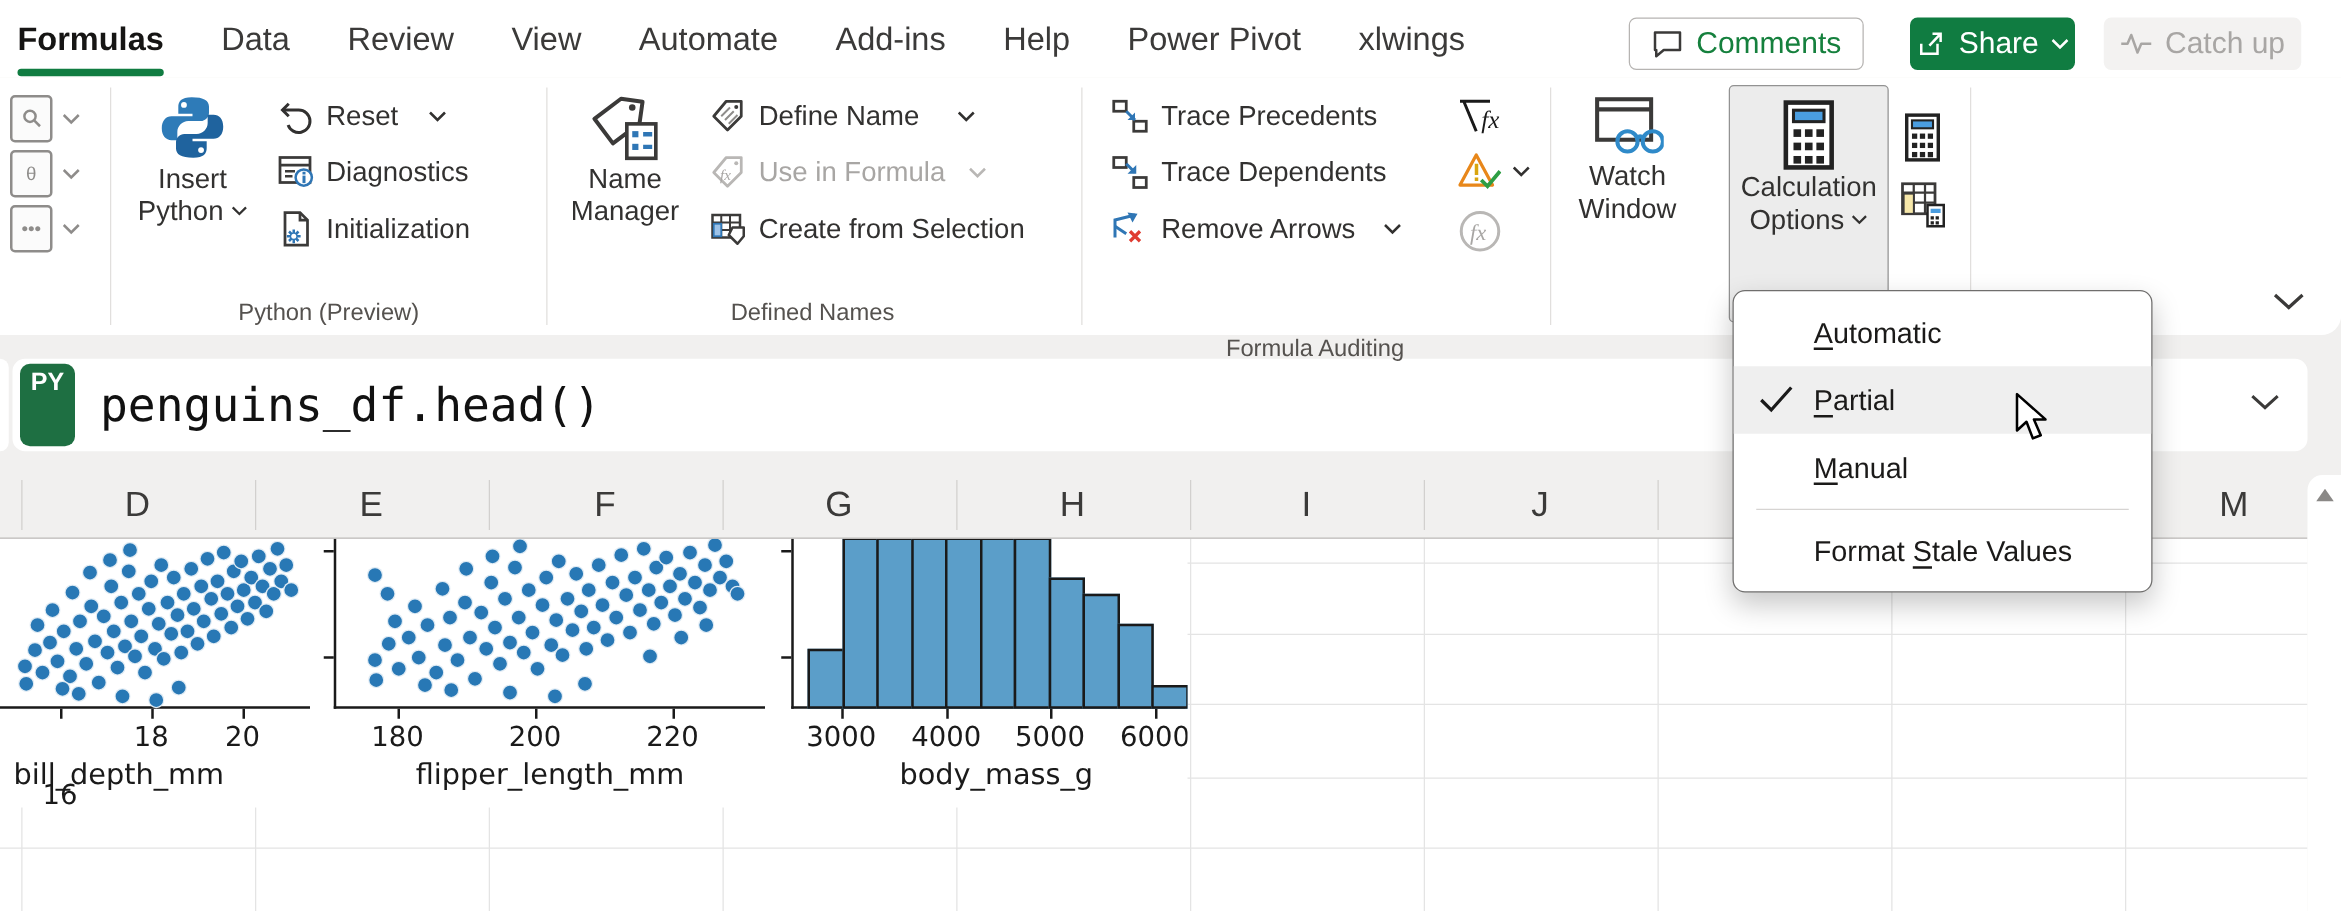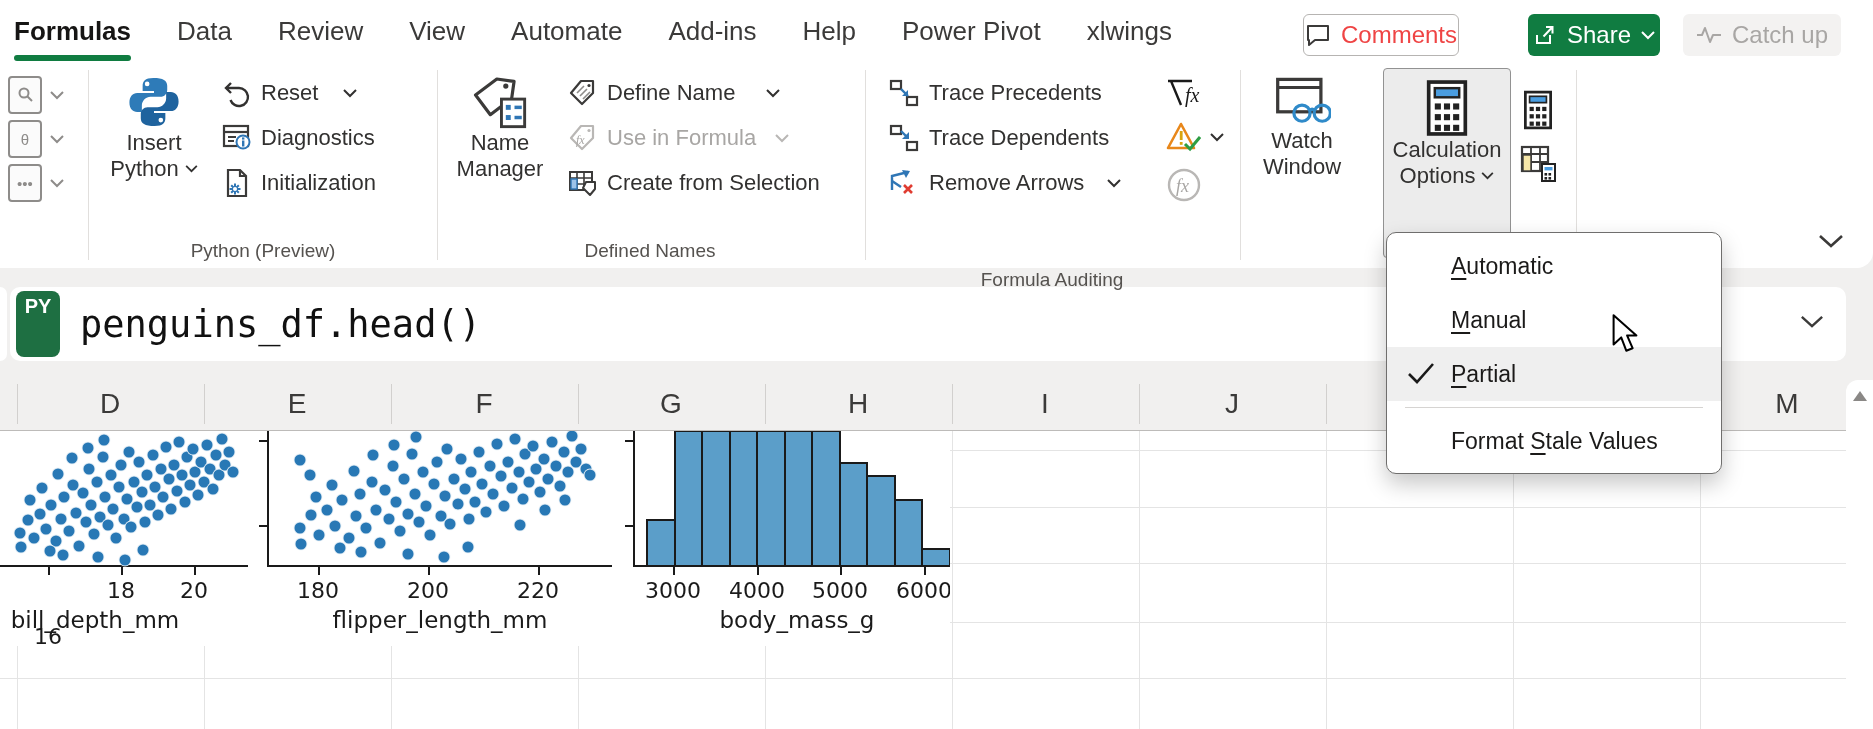--- a/index.html
+++ b/index.html
@@ -7,21 +7,21 @@
          font-family:"Liberation Sans",sans-serif;-webkit-font-smoothing:antialiased;}
   .abs{position:absolute;}
 
   
   .topbar{left:0;top:0;width:1873px;height:62px;background:#fff;z-index:30;}
   .tabs{left:14px;top:0;height:62px;display:flex;align-items:center;gap:46px;}
   .tab{font-size:26px;color:#3b3a39;position:relative;white-space:nowrap;cursor:default;}
   .tab.active{font-weight:700;color:#161514;}
   .tab.active::after{content:"";position:absolute;left:0;right:0;bottom:-14px;height:6px;border-radius:3px;background:#107C41;}
   .tb-btn{height:42px;top:14px;border-radius:6px;display:flex;align-items:center;justify-content:center;gap:10px;font-size:24px;box-sizing:border-box;}
-  .btn-comments{left:1303px;width:156px;background:#fff;border:1.5px solid #b6b4b2;color:#ef4444;}
+  .btn-comments{left:1303px;width:188px;background:#fff;border:1.5px solid #b6b4b2;color:#15803d;}
   .btn-share{left:1528px;width:132px;background:#107C41;color:#fff;}
   .btn-catchup{left:1683px;width:158px;background:#f3f2f1;color:#a8a6a4;}
 
   
   .ribbon{left:0;top:62px;width:1873px;height:206px;background:#fff;border-radius:0 0 16px 0;z-index:20;}
   .vsep{top:8px;width:1px;height:190px;background:#e1dfdd;}
   .glabel{top:178px;font-size:19px;color:#55524f;transform:translateX(-50%);white-space:nowrap;}
   .rbtn{display:flex;align-items:center;gap:9px;font-size:22px;color:#323130;white-space:nowrap;cursor:default;}
   .rbtn .lab{line-height:1;}
   .rbtn.disabled{color:#a8a6a4;}
@@ -640,28 +640,28 @@
   <div class="abs scroll">
     <svg class="abs" style="left:6px;top:10px;" width="16" height="12" viewBox="0 0 16 12">
         <path d="M8 1 15 11H1z" fill="#8a8886"></path>
       </svg>
   </div>
 
   <div class="abs menu">
       <div class="mitem">
         <span class="txt"><u>A</u>utomatic</span>
       </div>
-      <div class="mitem">
-        <span class="txt"><u>M</u>anual</span>
-      </div>
       <div class="mitem hover">
         <svg class="mcheck" width="28" height="24" viewBox="0 0 28 24">
           <path d="M2 13l8 8L26 3" fill="none" stroke="#1a1a1a" stroke-width="2.6"></path>
         </svg>
         <span class="txt"><u>P</u>artial</span>
+      </div>
+      <div class="mitem">
+        <span class="txt"><u>M</u>anual</span>
       </div>
       <div class="msep"></div>
       <div class="mitem">
         <span class="txt">Format <u>S</u>tale Values</span>
       </div>
     </div>
 
   <svg class="abs cursor" style="left:1610px;top:314px;" width="30" height="38" viewBox="0 0 22 30">
     <path d="M2 1v23l6-5.5L12 29l5-2-4.3-10H20z" fill="#fff" stroke="#000" stroke-width="1.6" stroke-linejoin="round"></path>
   </svg>

